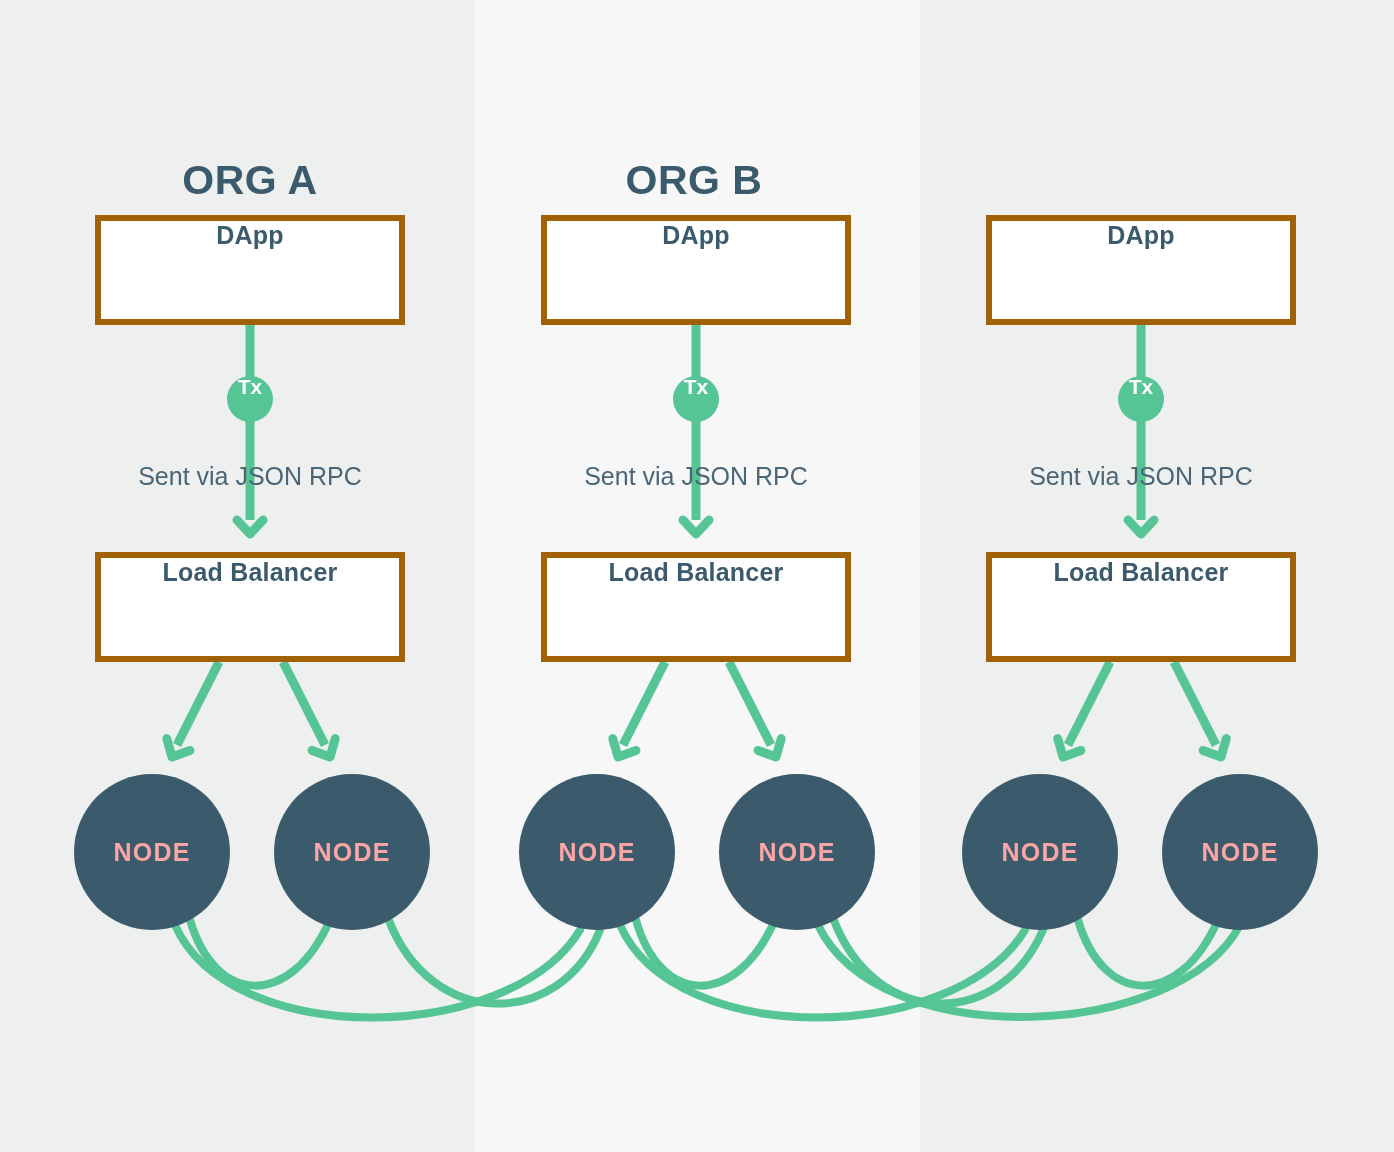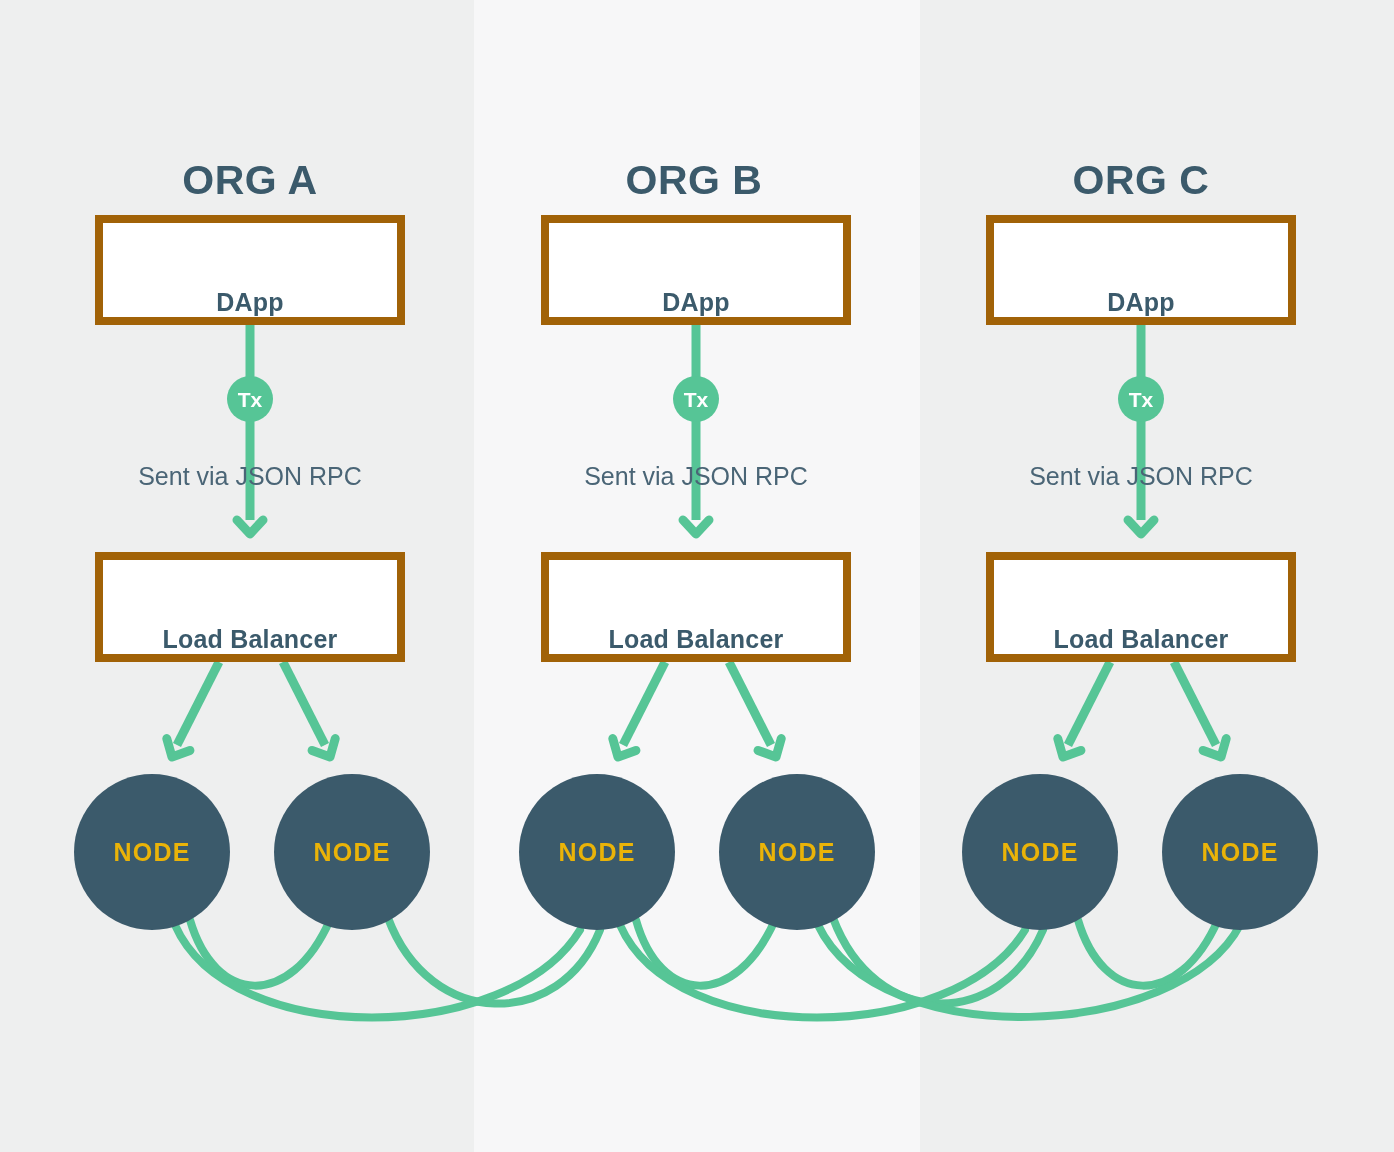--- a/index.html
+++ b/index.html
@@ -53,42 +53,41 @@
     line-height: 1;
     margin-top: 47px;
   }
 
   
   .node-box {
     position: absolute;
     width: 310px;
     height: 110px;
     background: #ffffff;
-    border: 8px solid #a16207;
+    border: 6px solid #a16207;
     box-sizing: border-box;
     display: flex;
-    align-items: flex-end;
+    align-items: flex-start;
     justify-content: center;
   }
   .node-box span {
     font-size: 25px;
     font-weight: bold;
     color: #3b5a6b;
     letter-spacing: 0.2px;
   }
 
   
   .tx-badge {
     position: absolute;
     width: 46px;
     height: 46px;
     border-radius: 50%;
     background: #56c596;
     display: flex;
-    align-items: center;
     justify-content: center;
   }
   .tx-badge span {
     font-size: 21px;
     font-weight: bold;
     color: #ffffff;
     line-height: 1;
   }
 
   
@@ -109,21 +108,21 @@
     height: 156px;
     border-radius: 50%;
     background: #3b5a6b;
     display: flex;
     align-items: center;
     justify-content: center;
   }
   .peer span {
     font-size: 25px;
     font-weight: bold;
-    color: #eab308;
+    color: #fca5a5;
     letter-spacing: 1.2px;
   }
 </style>
 </head>
 <body>
 
 <div id="stage">
 
   <div class="col-band band-a"></div>
   <div class="col-band band-b"></div>
@@ -237,21 +236,20 @@
     <span>Load Balancer</span>
   </div>
 
   <div class="peer" style="left:519px; top:774px;">
     <span>NODE</span>
   </div>
   <div class="peer" style="left:719px; top:774px;">
     <span>NODE</span>
   </div>
 
-  <div class="org-title" style="left:971px;">ORG C</div>
 
   <div class="node-box" style="left:986px; top:215px;">
     <span>DApp</span>
   </div>
 
   <div class="tx-badge" style="left:1118px; top:376px;">
     <span>Tx</span>
   </div>
 
   <div class="rpc-label" style="left:971px;">Sent via JSON RPC</div>

